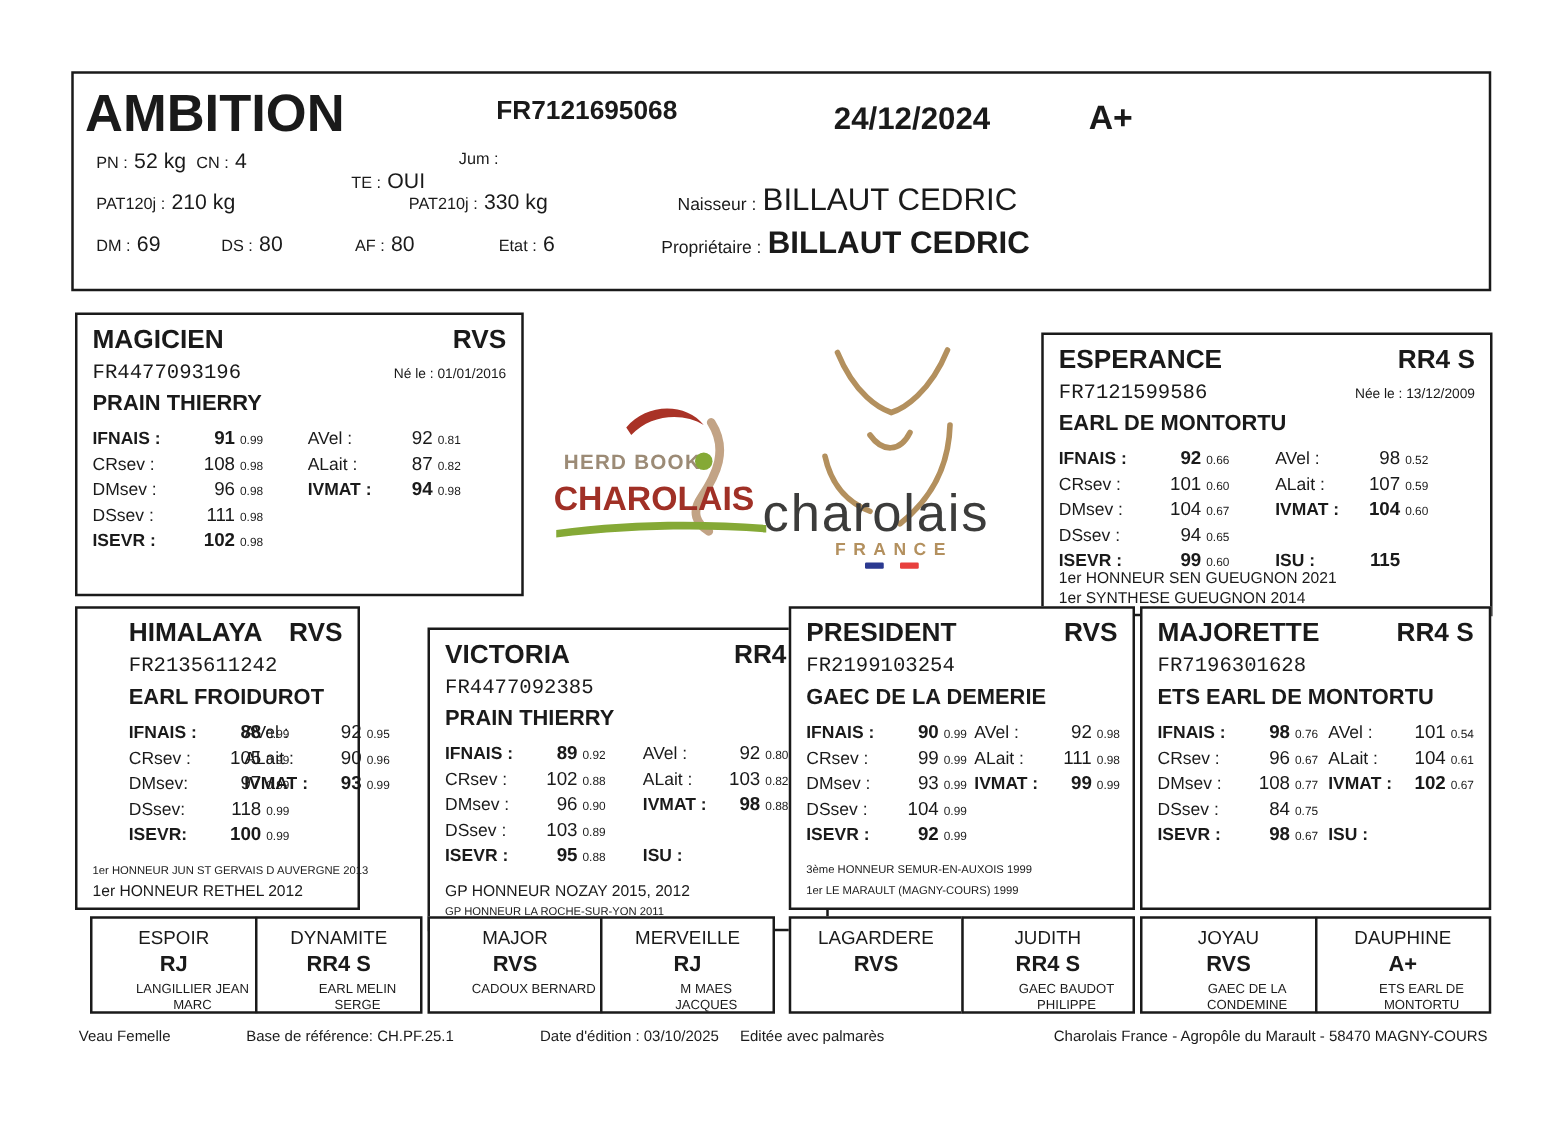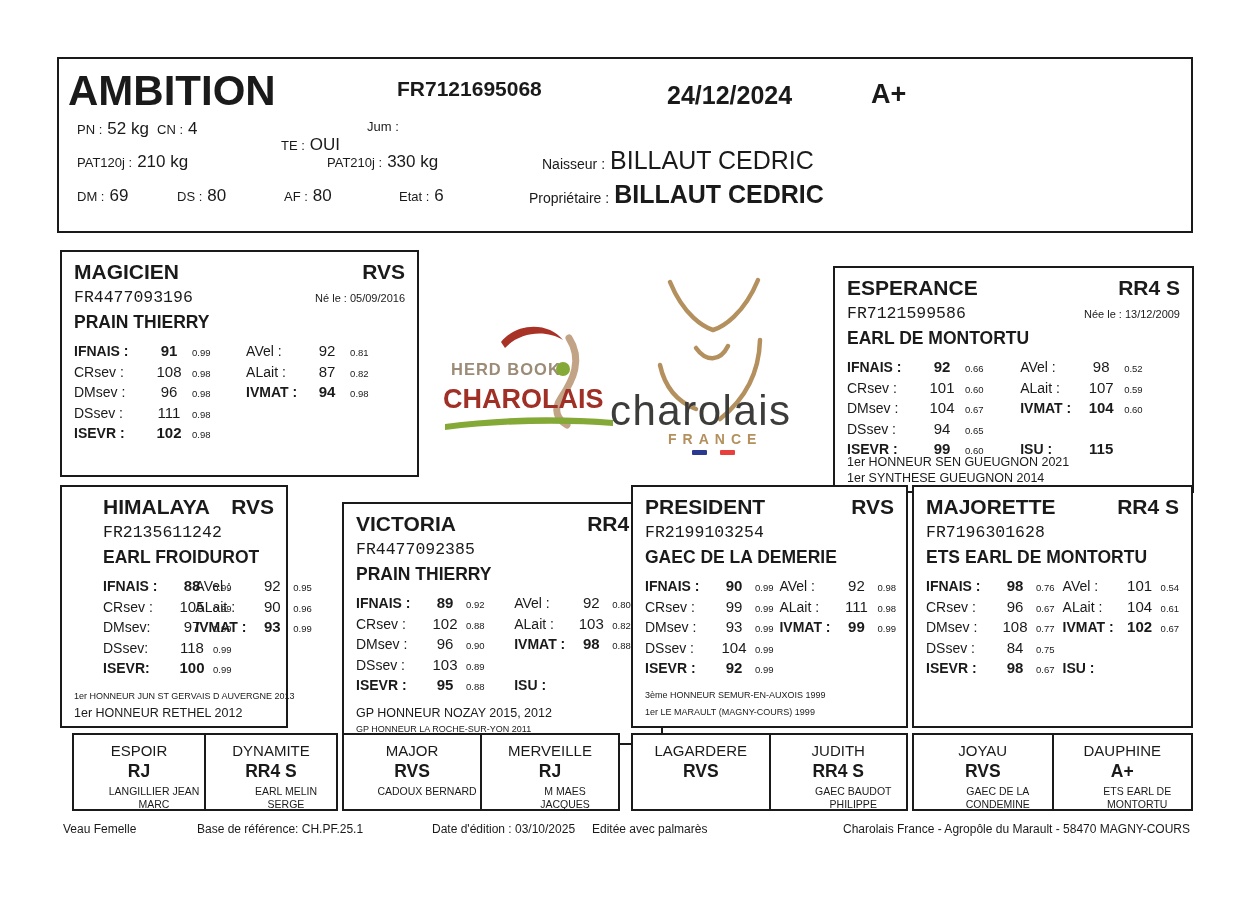--- a/index.html
+++ b/index.html
@@ -34,21 +34,21 @@
   .c-born { font-size:11px; }
   .c-owner { font-size:17.5px; font-weight:bold; margin-top:5px; white-space:nowrap; }
   .c-stats { margin-top:9px; }
   .s-row  { display:flex; height:20.5px; align-items:baseline; }
   .s-half { display:flex; align-items:baseline; width:52%; }
   .s-half.r { width:48%; }
   .gp .s-half { width:54%; } .gp .s-half.r { width:46%; }
   .s-lbl  { font-size:14px; width:76px; flex-shrink:0; }
   .s-half.r .s-lbl { width:62px; }
   .gp .s-lbl { width:72px; } .gp .s-half.r .s-lbl { width:60px; }
-  .s-val  { font-size:15px; width:38px; text-align:center; flex-shrink:0; }
+  .s-val  { font-size:15px; width:38px; text-align:right; flex-shrink:0; }
   .gp .s-val { width:34px; }
   .s-acc  { font-size:9.5px; margin-left:4px; }
   .b { font-weight:bold; }
   .c-awards { position:absolute; left:12px; right:10px; bottom:5px; line-height:1.3; }
   .award-normal { font-size:12.5px; white-space:nowrap; }
   .award-small  { font-size:9px;  white-space:nowrap; line-height:1.9; }
 
   
   .gg-pair { position:absolute; display:flex; }
   .gg-cell { flex:1; border:2px solid #1a1a1a; background:#fff; text-align:center; padding-top:7px; }
@@ -148,21 +148,21 @@
     <rect x="112" y="178" width="15" height="5" rx="1" fill="#e8403d"></rect>
   </svg>
 
   <div class="animal-card sire" style="left:60px;top:250px;width:359px;height:227px;">
       <div class="card-head">
         <span class="c-name">MAGICIEN</span>
         <span class="c-grade">RVS</span>
       </div>
       <div class="card-id-row">
         <span class="c-id">FR4477093196</span>
-        <span class="c-born">Né le : 05/09/2016</span>
+        <span class="c-born">Né le : 01/01/2016</span>
       </div>
       <div class="c-owner">PRAIN THIERRY</div>
       <div class="c-stats">
         <div class="s-row">
           <div class="s-half l">
             <span class="s-lbl b">IFNAIS :</span>
             <span class="s-val b">91</span>
             <span class="s-acc">0.99</span>
           </div>
           <div class="s-half r">

